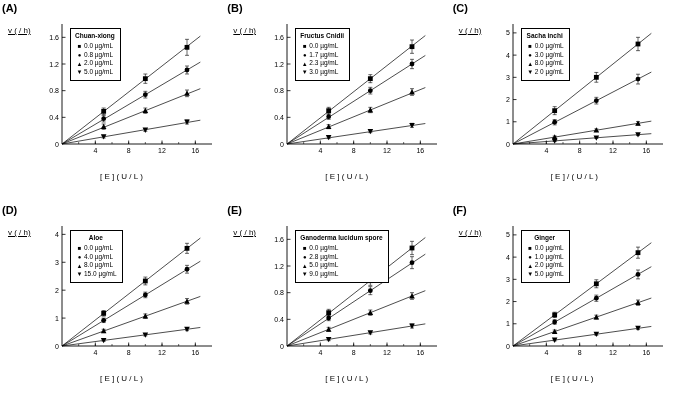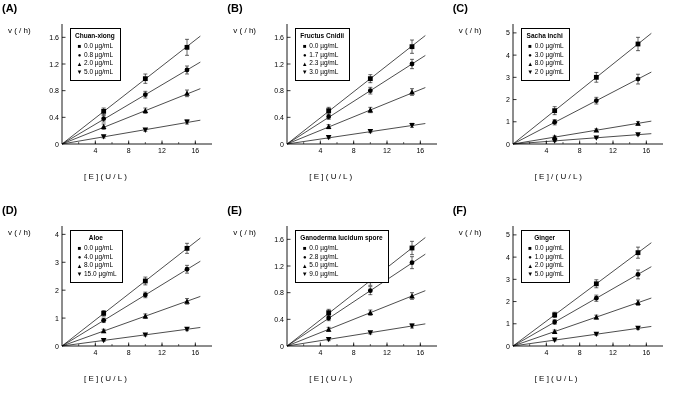--- a/index.html
+++ b/index.html
@@ -8,24 +8,24 @@
     position:relative;width:676px;height:404px;
     display:grid;grid-template-columns:repeat(3,1fr);grid-template-rows:repeat(2,1fr);
   }
   .panel{position:relative;}
   .panel-letter{
     position:absolute;left:2px;top:2px;font-size:11px;font-weight:bold;letter-spacing:0px;
   }
   .plotwrap{position:absolute;left:40px;top:18px;width:176px;height:148px;}
   svg.plot{display:block;}
   .ylab{
-    position:absolute;left:8px;top:26px;font-size:8px;white-space:nowrap;
+    position:absolute;left:8px;top:26px;font-size:8px;white-space:nowrap;text-decoration:underline;
   }
   .xlab{
-    position:absolute;left:84px;top:172px;font-size:8px;white-space:nowrap;
+    position:absolute;left:100px;top:172px;font-size:8px;white-space:nowrap;
   }
   .legend{
     position:absolute;border:1px solid #000;background:#fff;
     padding:3px 5px 3px 4px;font-size:6.5px;line-height:1.35;
   }
   .legend .ltitle{font-weight:bold;font-size:6.5px;text-align:center;margin-bottom:1px;white-space:nowrap;}
   .legend .lrow{display:flex;align-items:center;white-space:nowrap;}
   .legend .lmk{width:9px;display:inline-block;text-align:center;font-size:6px;line-height:1;}
   .legend .ltxt{display:inline-block;}
   .tick{font-size:7px;}

